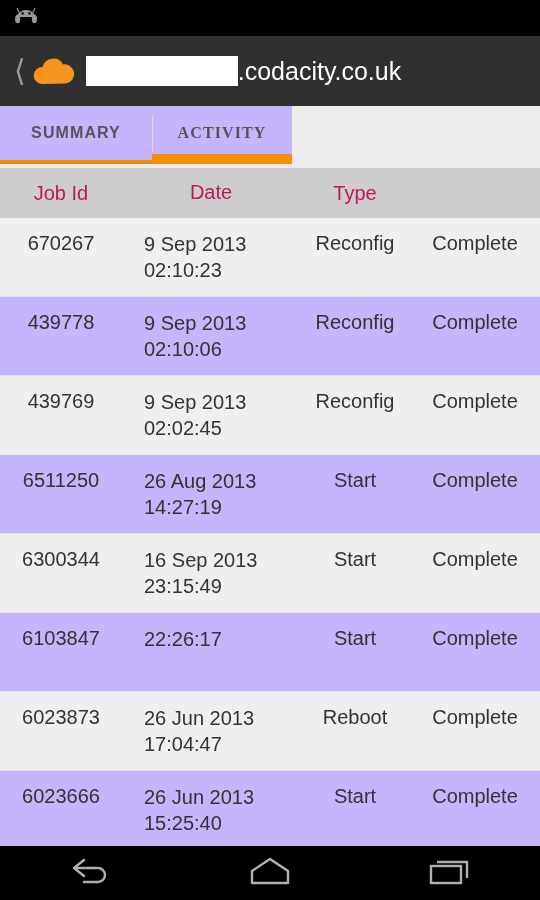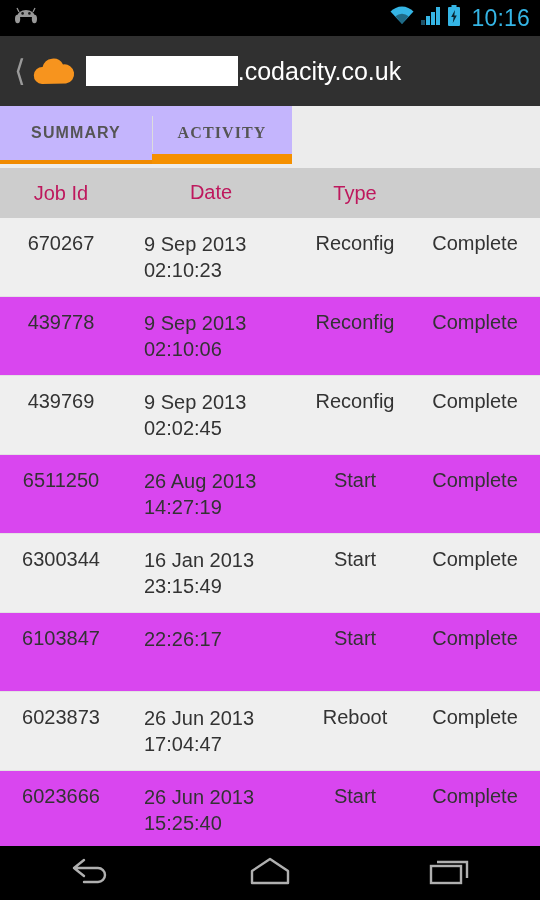--- a/index.html
+++ b/index.html
@@ -67,21 +67,21 @@
   .table{ flex:1 1 auto; overflow:hidden; background:#f0f0f0; }
   .thead{
     height:50px; background:#cdcdcd; display:flex; align-items:center;
   }
   .thead .cell{ font-size:20px; color:#be185d; text-align:center; }
   .row{
     height:79px; display:flex; align-items:flex-start; padding-top:14px;
     border-bottom:1px solid #e2e2e2;
   }
   .row.odd{ background:#efefef; }
-  .row.even{ background:#d946ef; }
+  .row.even{ background:#c4b5fd; }
   .cell{ font-size:20px; color:#333; }
   .c-job{ width:122px; text-align:center; }
   .c-date{ width:178px; text-align:left; padding-left:22px; line-height:1.28; }
   .c-type{ width:110px; text-align:center; }
   .c-status{ flex:1 1 auto; text-align:center; }
   .thead .c-date{ text-align:center; padding-left:0; }
 
   
   .navbar{
     flex:0 0 54px; background:#000; display:flex;
@@ -100,44 +100,20 @@
         <svg width="24" height="18" viewBox="0 0 24 18">
           <path d="M5 5 L3 1" stroke="#999" stroke-width="1.3" fill="none"></path>
           <path d="M19 5 L21 1" stroke="#999" stroke-width="1.3" fill="none"></path>
           <path d="M3 10 a9 7 0 0 1 18 0 z" fill="#999"></path>
           <ellipse cx="3.6" cy="12" rx="2.6" ry="4.2" fill="#999"></ellipse>
           <ellipse cx="20.4" cy="12" rx="2.6" ry="4.2" fill="#999"></ellipse>
           <circle cx="8.6" cy="6.4" r="1.3" fill="#1a1a1a"></circle>
           <circle cx="15.4" cy="6.4" r="1.3" fill="#1a1a1a"></circle>
         </svg>
       </span>
-    </div>
-    <div class="right">
-      <span>
-        <svg width="26" height="20" viewBox="0 0 26 20">
-          <path d="M13 18 L1.5 5.5 a16 16 0 0 1 23 0 Z" fill="#35b5e5"></path>
-          <path d="M13 18 L6.5 10.2 a9.5 9.5 0 0 1 13 0 Z" fill="#0d2b38" opacity="0.55"></path>
-        </svg>
-      </span>
-      <span>
-        <svg width="22" height="20" viewBox="0 0 22 20">
-          <rect x="1" y="14" width="4" height="5" fill="#1d5268"></rect>
-          <rect x="6" y="10" width="4" height="9" fill="#35b5e5"></rect>
-          <rect x="11" y="6" width="4" height="13" fill="#35b5e5"></rect>
-          <rect x="16" y="1" width="4" height="18" fill="#35b5e5"></rect>
-        </svg>
-      </span>
-      <span>
-        <svg width="14" height="22" viewBox="0 0 14 22">
-          <rect x="4.5" y="0" width="5" height="2" fill="#35b5e5"></rect>
-          <rect x="1" y="2" width="12" height="19" rx="1" fill="#35b5e5"></rect>
-          <path d="M8 5 L4.2 12 H6.6 L5.8 18 L9.8 10.6 H7.3 Z" fill="#0a2430"></path>
-        </svg>
-      </span>
-      <span class="sb-time">10:16</span>
     </div>
   </div>
 
   <div class="titlebar">
     <span class="back-chevron">⟨</span>
     <span class="cloud-icon">
       <svg width="44" height="30" viewBox="0 0 44 30">
         <path d="M10 28 a8.5 8.5 0 0 1 0.6 -17 A11 11 0 0 1 31 8.5 a8 8 0 0 1 3 19 Z" fill="#f7941e"></path>
       </svg>
     </span>
@@ -198,21 +174,21 @@
           <div class="cell c-date">
             <div>26 Aug 2013</div>
             <div>14:27:19</div>
           </div>
           <div class="cell c-type">Start</div>
           <div class="cell c-status">Complete</div>
         </div>
         <div class="row odd">
           <div class="cell c-job">6300344</div>
           <div class="cell c-date">
-            <div>16 Jan 2013</div>
+            <div>16 Sep 2013</div>
             <div>23:15:49</div>
           </div>
           <div class="cell c-type">Start</div>
           <div class="cell c-status">Complete</div>
         </div>
         <div class="row even">
           <div class="cell c-job">6103847</div>
           <div class="cell c-date">
             <div>22:26:17</div>
           </div>

